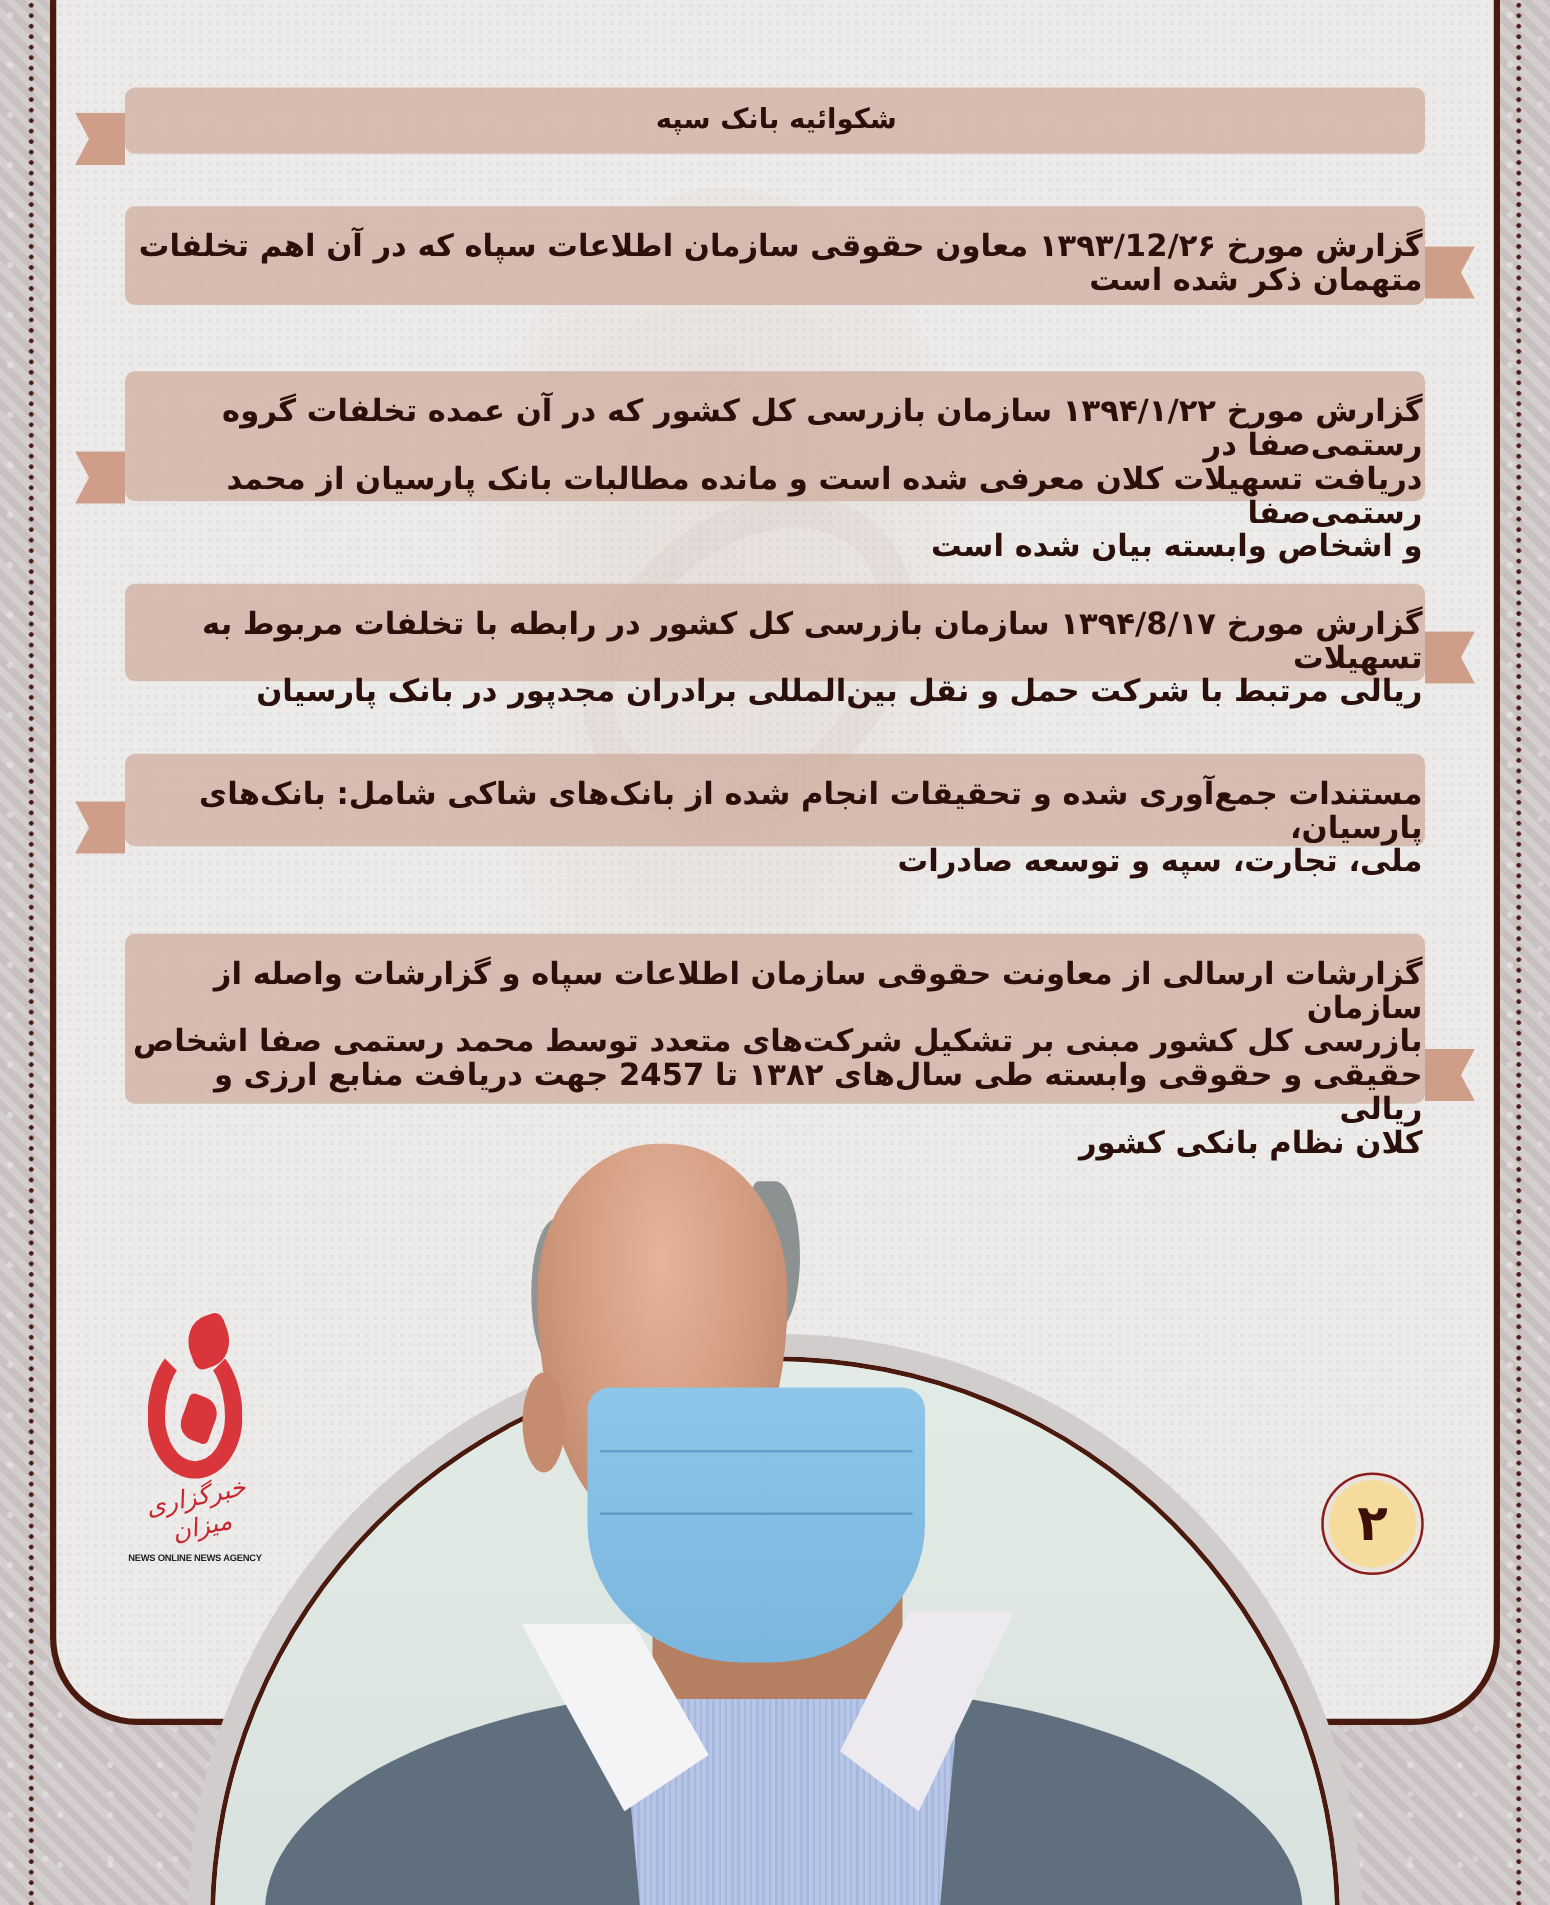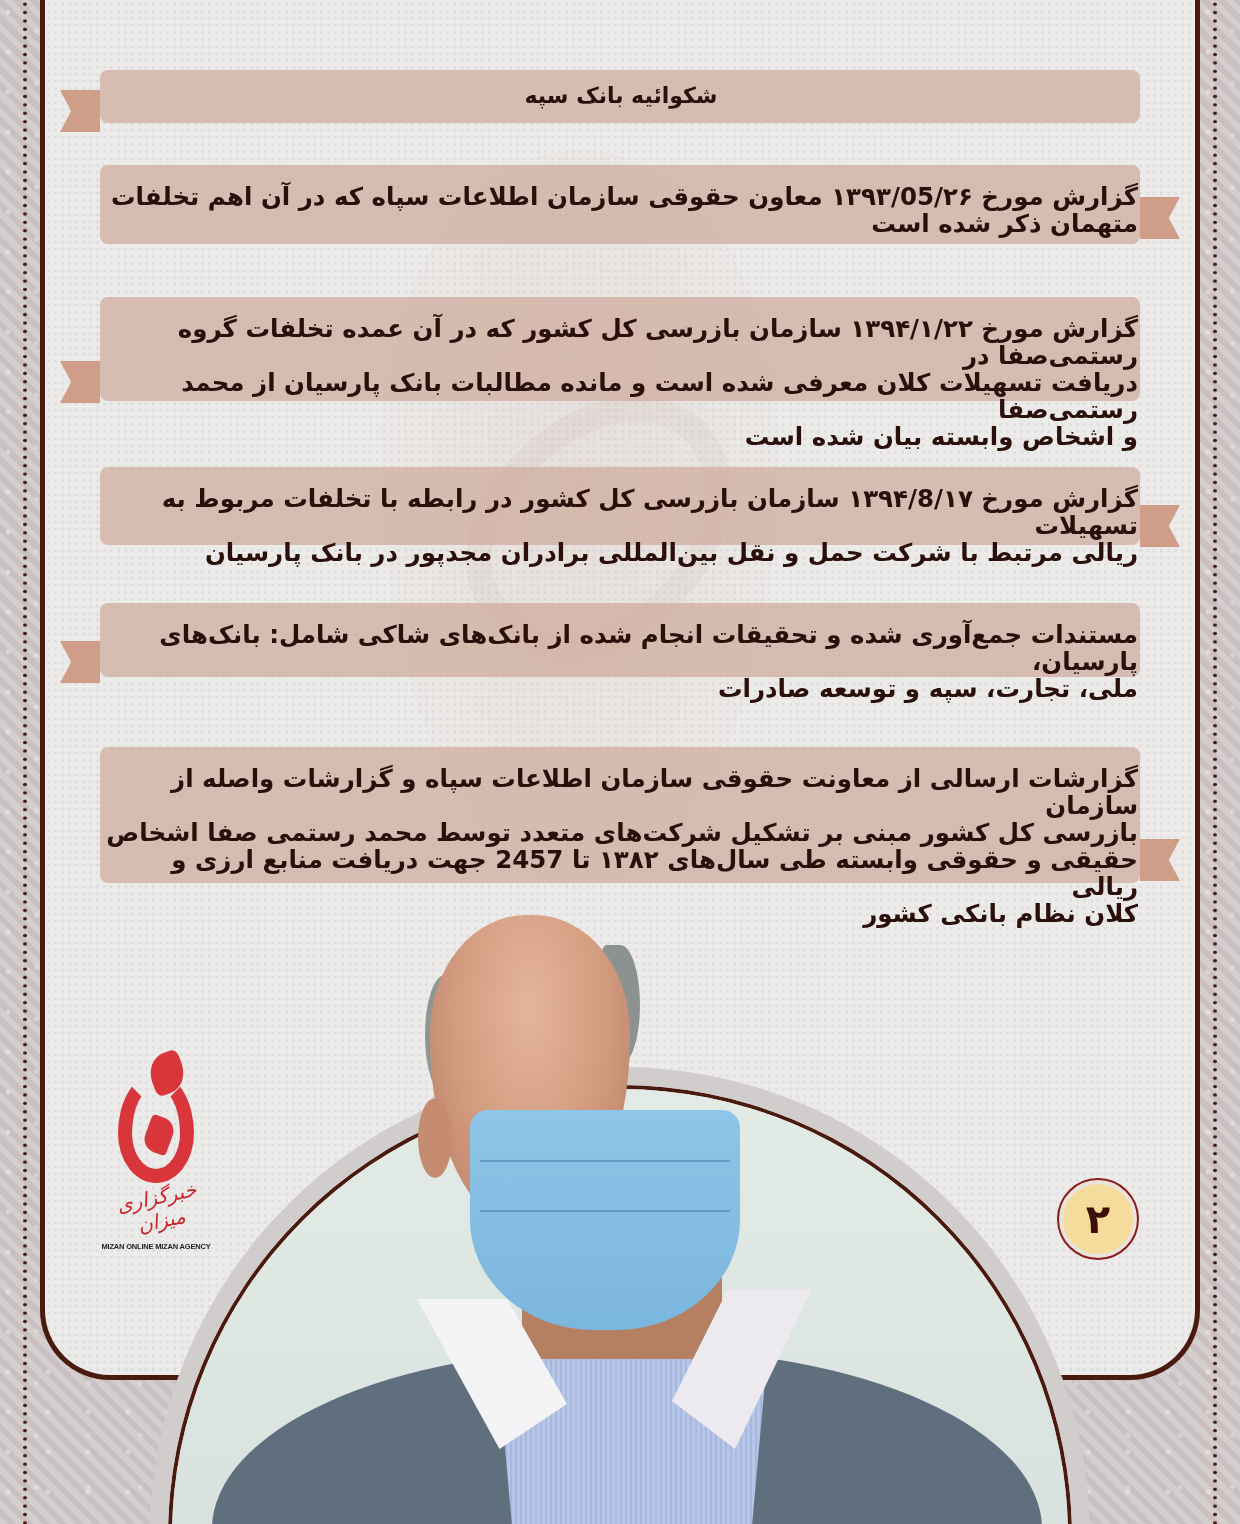--- a/index.html
+++ b/index.html
@@ -189,21 +189,21 @@
 
 <div class="watermark"></div>
 
 <div class="card title">
   <div class="ribbon left" style="top:20px;"></div>
   <div class="txt">شکوائیه بانک سپه</div>
 </div>
 
 <div class="card" style="top:165px; height:79px;">
   <div class="ribbon right" style="top:32px;"></div>
-  <div class="txt">گزارش مورخ ۱۳۹۳/05/۲۶ معاون حقوقی سازمان اطلاعات سپاه که در آن اهم تخلفات
+  <div class="txt">گزارش مورخ ۱۳۹۳/12/۲۶ معاون حقوقی سازمان اطلاعات سپاه که در آن اهم تخلفات
 متهمان ذکر شده است</div>
 </div>
 
 <div class="card" style="top:297px; height:104px;">
   <div class="ribbon left" style="top:64px;"></div>
   <div class="txt">گزارش مورخ ۱۳۹۴/۱/۲۲ سازمان بازرسی کل کشور که در آن عمده تخلفات گروه رستمی‌صفا در
 دریافت تسهیلات کلان معرفی شده است و مانده مطالبات بانک پارسیان از محمد رستمی‌صفا
 و اشخاص وابسته بیان شده است</div>
 </div>
 
@@ -225,18 +225,18 @@
 بازرسی کل کشور مبنی بر تشکیل شرکت‌های متعدد توسط محمد رستمی صفا اشخاص
 حقیقی و حقوقی وابسته طی سال‌های ۱۳۸۲ تا 2457 جهت دریافت منابع ارزی و ریالی
 کلان نظام بانکی کشور</div>
 </div>
 
 <div class="logo">
   <div class="logo-top"></div>
   <div class="logo-mark"></div>
   <div class="logo-dot"></div>
   <div class="logo-fa">خبرگزاری میزان</div>
-  <div class="logo-en">MIZAN ONLINE MIZAN AGENCY</div>
+  <div class="logo-en">NEWS ONLINE NEWS AGENCY</div>
 </div>
 
 <div class="badge">
   <div class="badge-inner">۲</div>
 </div>
 
 </body></html>

